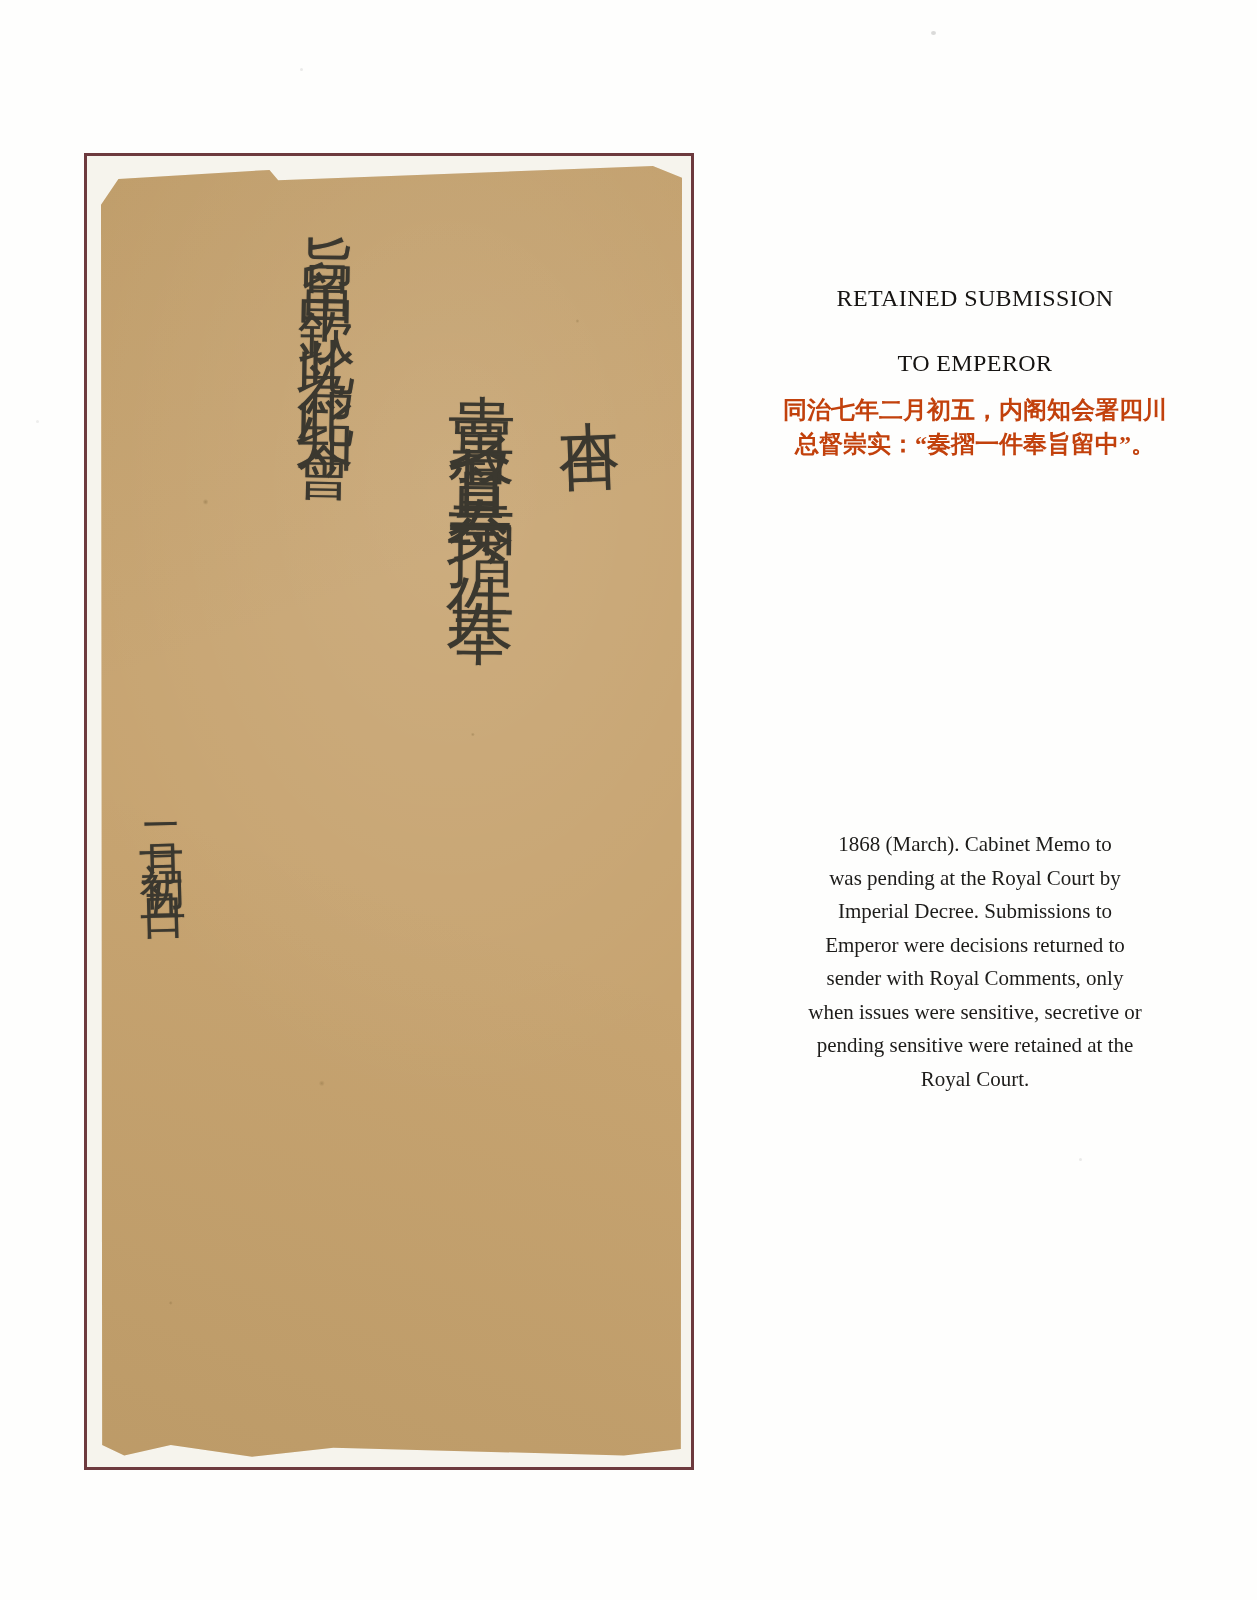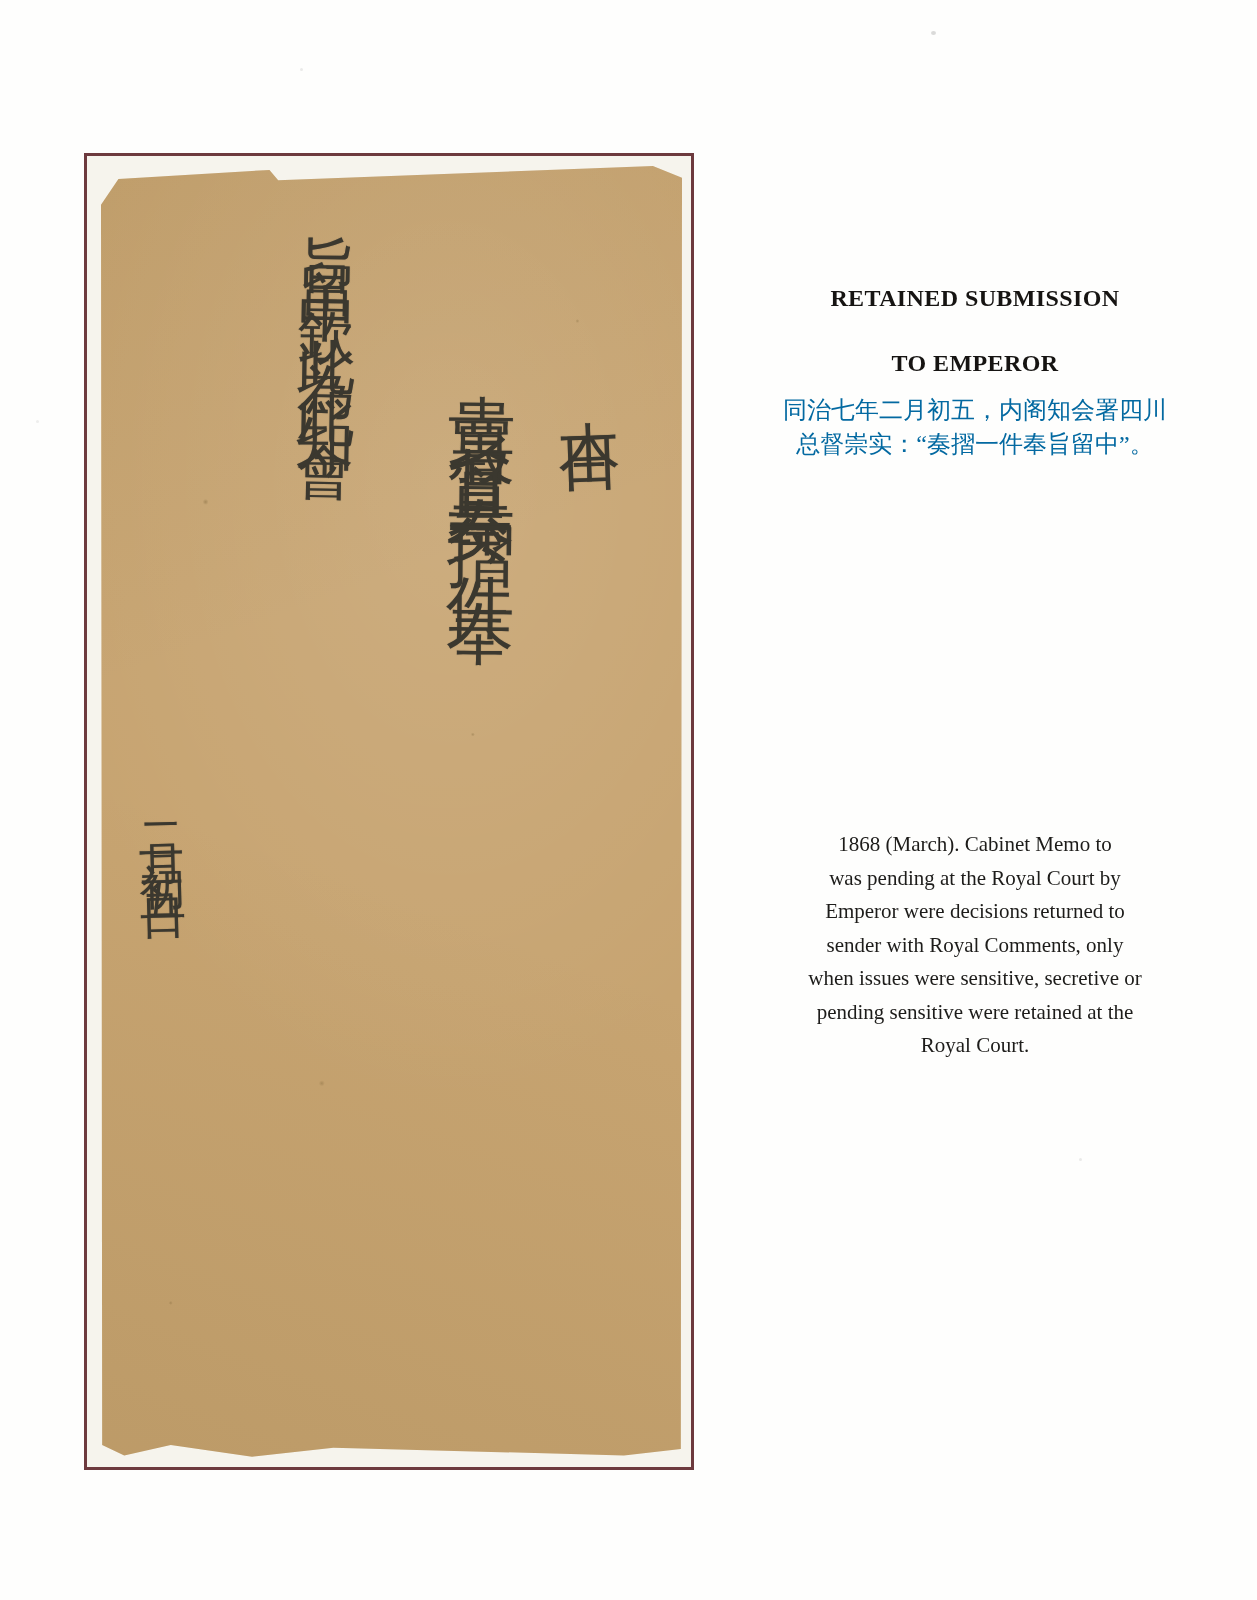--- a/index.html
+++ b/index.html
@@ -80,31 +80,31 @@
   .info-panel {
     position: absolute;
     left: 770px;
     top: 284px;
     width: 410px;
     text-align: center;
     color: #161412;
   }
   .title1, .title2 {
     font-size: 24px;
-    font-weight: bold;
+    font-weight: normal;
     letter-spacing: 0.4px;
     line-height: 28px;
   }
   .title2 { margin-top: 37px; }
   .cn-caption {
     margin-top: 16px;
-    font-weight: normal;
+    font-weight: bold;
     font-size: 24px;
     line-height: 34px;
-    color: #0369a1;
+    color: #c2410c;
     white-space: nowrap;
   }
 
   .description {
     position: absolute;
     left: 765px;
     top: 828px;
     width: 420px;
     text-align: center;
     font-size: 21px;
@@ -136,20 +136,21 @@
     <div class="title2">TO EMPEROR</div>
     <div class="cn-caption">
       <div>同治七年二月初五，内阁知会署四川</div>
       <div>总督崇实：“奏摺一件奉旨留中”。</div>
     </div>
   </div>
 
   <div class="description">
     <div>1868 (March). Cabinet Memo to</div>
     <div>was pending at the Royal Court by</div>
+    <div>Imperial Decree. Submissions to</div>
     <div>Emperor were decisions returned to</div>
     <div>sender with Royal Comments, only</div>
     <div>when issues were sensitive, secretive or</div>
     <div>pending sensitive were retained at the</div>
     <div>Royal Court.</div>
   </div>
 
 </div>
 
 </body></html>

